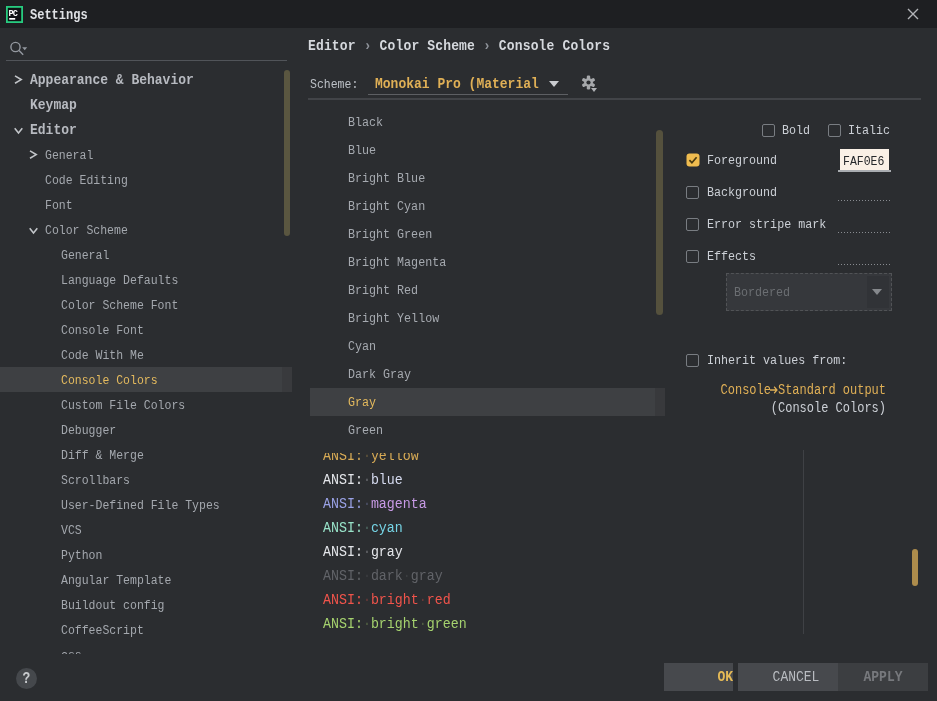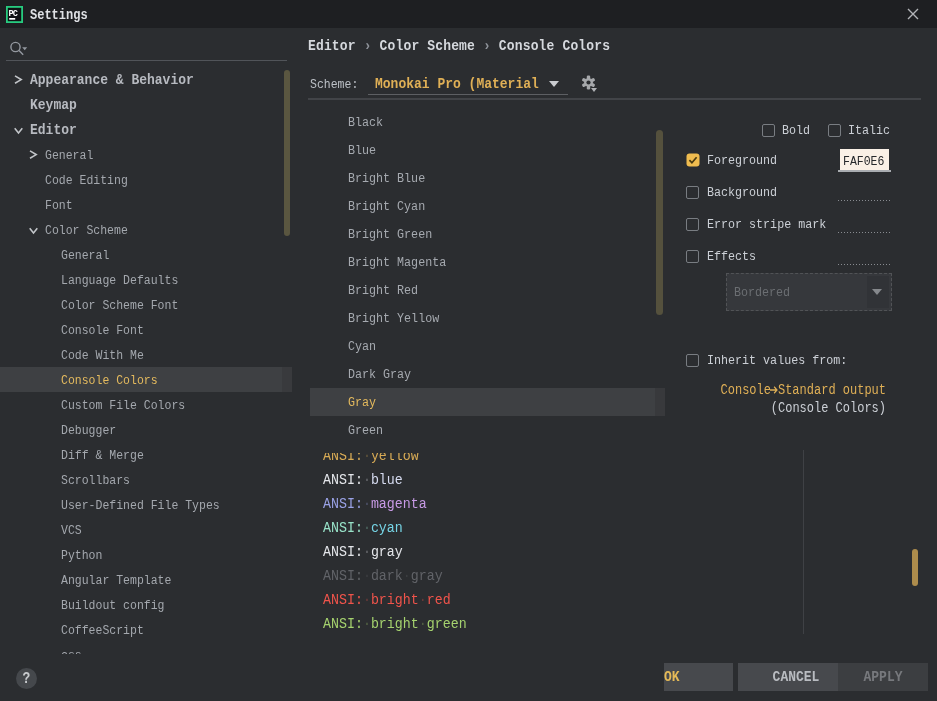--- a/index.html
+++ b/index.html
@@ -152,16 +152,16 @@
     <div class="a t" style="left:15px;top:39px;height:24px;line-height:24px;font-size:13.3px;color:#9aa2e6">ANSI:<span style="opacity:.3">·</span><span style="color:#c89ae6">magenta</span></div>
     <div class="a t" style="left:15px;top:63px;height:24px;line-height:24px;font-size:13.3px;color:#98e2c8">ANSI:<span style="opacity:.3">·</span><span style="color:#76d5e6">cyan</span></div>
     <div class="a t" style="left:15px;top:87px;height:24px;line-height:24px;font-size:13.3px;color:#e4e6ea">ANSI:<span style="opacity:.3">·</span><span style="color:#e4e6ea">gray</span></div>
     <div class="a t" style="left:15px;top:111px;height:24px;line-height:24px;font-size:13.3px;color:#616368">ANSI:<span style="opacity:.3">·</span><span style="color:#616368">dark<span style="opacity:.3">·</span>gray</span></div>
     <div class="a t" style="left:15px;top:135px;height:24px;line-height:24px;font-size:13.3px;color:#f0544b">ANSI:<span style="opacity:.3">·</span><span style="color:#f0544b">bright<span style="opacity:.3">·</span>red</span></div>
     <div class="a t" style="left:15px;top:159px;height:24px;line-height:24px;font-size:13.3px;color:#a5d26e">ANSI:<span style="opacity:.3">·</span><span style="color:#a5d26e">bright<span style="opacity:.3">·</span>green</span></div>
   </div>
 <div class="a" style="left:803px;top:450px;width:1px;height:184px;background:#3f4145"></div>
 <div class="a" style="left:912px;top:549px;width:6px;height:37px;border-radius:3px;background:#ad8c4c"></div>
 
-<div class="a" style="left:664px;top:663px;width:69px;height:28px;background:#47494d;color:#e5ba57;font-size:13px;font-weight:bold;text-align:left;line-height:28px"><span style="display:inline-block;transform:scaleY(1.17)">OK</span></div>
-<div class="a" style="left:738px;top:663px;width:116px;height:28px;background:#47494d;color:#b9bcc1;font-size:13px;font-weight:bold;text-align:center;line-height:28px"><span style="display:inline-block;transform:scaleY(1.17)">CANCEL</span></div>
+<div class="a" style="left:664px;top:663px;width:69px;height:28px;background:#47494d;color:#e5ba57;font-size:13px;font-weight:bold;text-align:right;line-height:28px"><span style="display:inline-block;transform:scaleY(1.17)">OK</span></div>
+<div class="a" style="left:738px;top:663px;width:116px;height:28px;background:#47494d;color:#b9bcc1;font-size:13px;font-weight:normal;text-align:center;line-height:28px"><span style="display:inline-block;transform:scaleY(1.17)">CANCEL</span></div>
 <div class="a" style="left:838px;top:663px;width:90px;height:28px;background:#3c3e41;color:#77797d;font-size:13px;font-weight:bold;text-align:center;line-height:28px"><span style="display:inline-block;transform:scaleY(1.17)">APPLY</span></div>
 <div class="a" style="left:16px;top:668px;width:21px;height:21px;border-radius:50%;background:#45484c;color:#c7cacd;font-size:13px;font-weight:bold;text-align:center;line-height:21px"><span style="display:inline-block;transform:scaleY(1.25)">?</span></div>
 
 </body></html>

